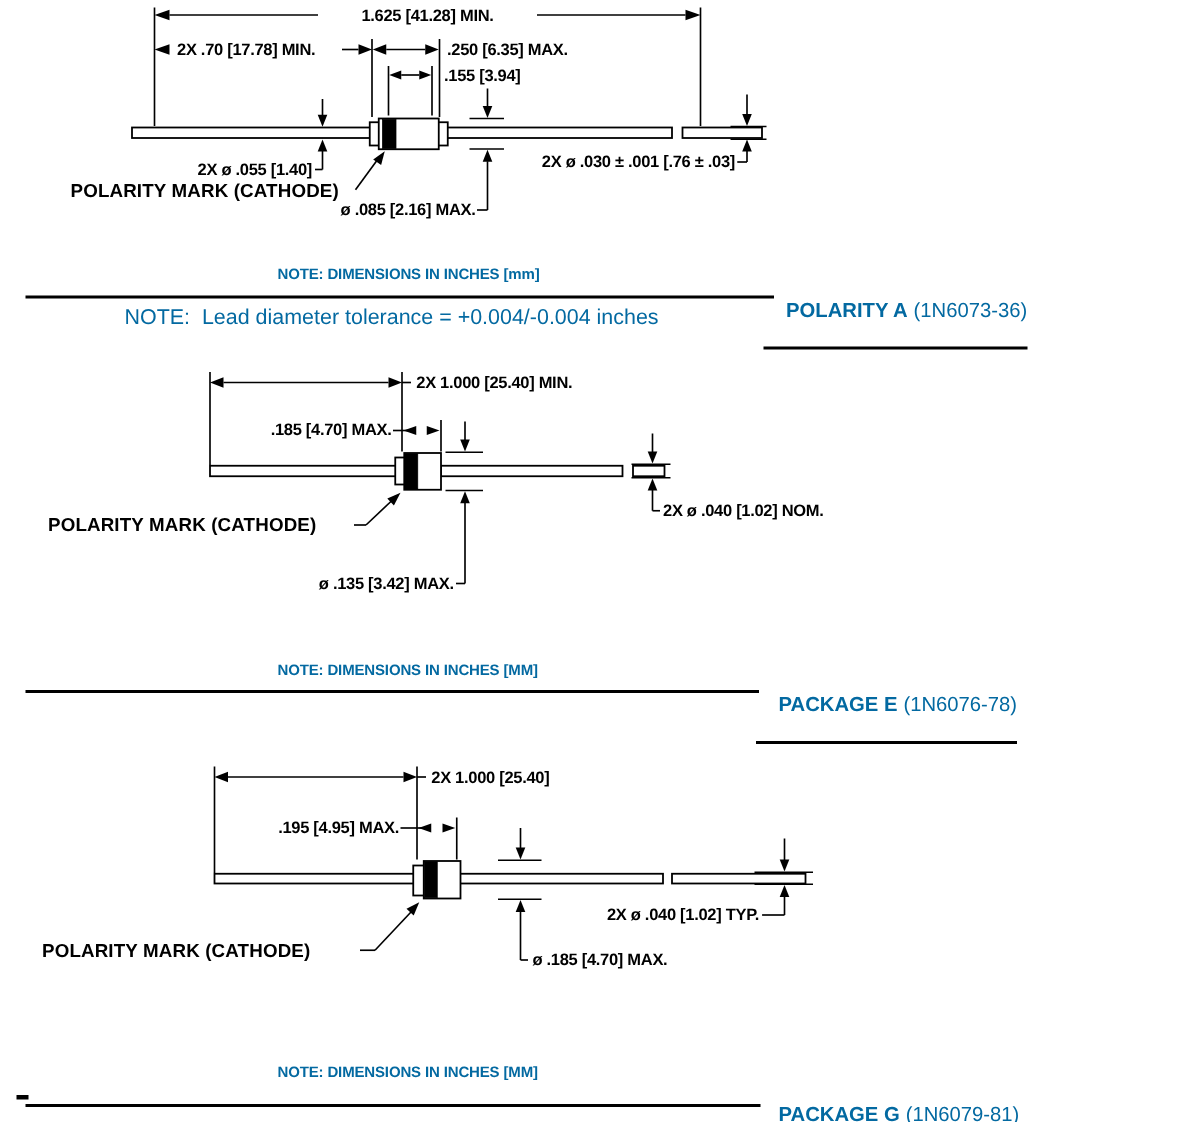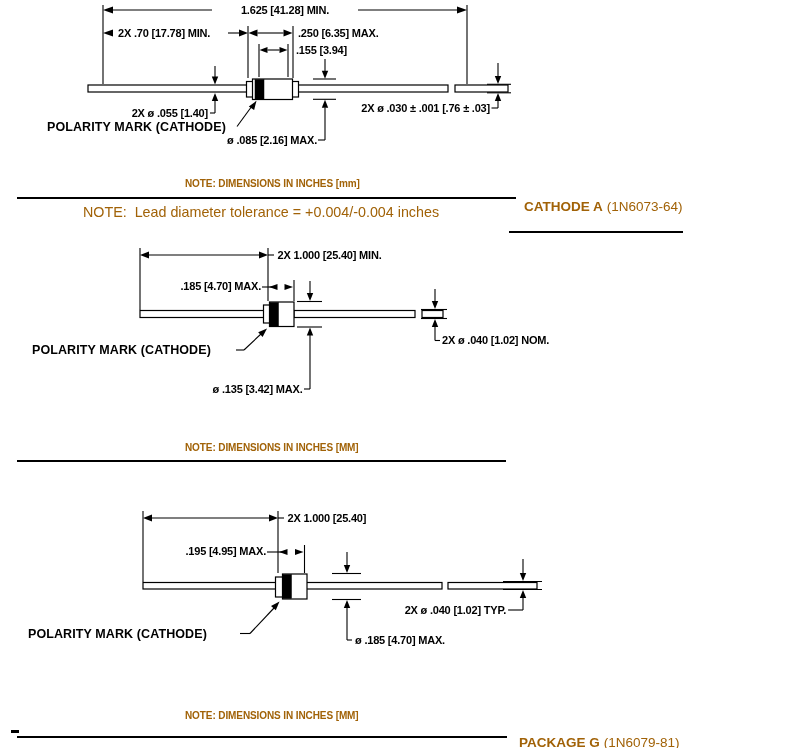--- a/index.html
+++ b/index.html
@@ -1,17 +1,17 @@
 <!DOCTYPE html>
 <html><head>
 <meta charset="utf-8">
 <style>
   html,body{margin:0;padding:0;background:#fff;}
   #sheet{position:relative;width:698px;height:748px;background:#fff;overflow:hidden;
-         font-family:"Liberation Sans",sans-serif;color:#a16207;}
+         font-family:"Liberation Sans",sans-serif;color:#0369a1;}
   #art{position:absolute;left:0;top:0;}
   #art line{stroke:#000;stroke-width:1.1;}
   #art .part{fill:#fff;stroke:#000;stroke-width:1.2;}
   #art .band{fill:#000;stroke:#000;stroke-width:0.5;}
   #art polygon{fill:#000;stroke:none;}
   #art text{font-family:"Liberation Sans",sans-serif;font-weight:bold;font-size:11px;
             letter-spacing:-0.2px;fill:#000;}
   #art text.plabel{font-size:12.5px;letter-spacing:0.1px;}
   .note-units{position:absolute;font-weight:bold;font-size:10px;letter-spacing:-0.1px;white-space:pre;}
   .package{position:absolute;font-size:13.5px;font-weight:bold;border-bottom:2px solid #000;
@@ -222,26 +222,29 @@
       <text class="plabel" x="28" y="638">POLARITY MARK (CATHODE)</text>
       <line x1="240" y1="633.5" x2="250" y2="633.5"></line>
       <line x1="250" y1="633.5" x2="274" y2="608"></line>
       <polygon points="279.5,601.5 275.8,610.3 271,605.9"></polygon>
     </g>
   </g>
 </svg>
 
   <div class="note-units" style="left:185px;top:178px">NOTE: DIMENSIONS IN INCHES [mm]</div>
   <div class="package" style="left:509px;top:184px">
-    <span>CATHODE A</span><span class="range">(1N6073-64)</span>
+    <span>POLARITY A</span><span class="range">(1N6073-36)</span>
   </div>
   <div class="separator" style="left:17px;top:197px;width:499px"></div>
   <div class="tolerance" style="left:83px;top:204px">NOTE:  Lead diameter tolerance = +0.004/-0.004 inches</div>
 
   <div class="note-units" style="left:185px;top:442px">NOTE: DIMENSIONS IN INCHES [MM]</div>
+  <div class="package" style="left:504px;top:447px">
+    <span>PACKAGE E</span><span class="range">(1N6076-78)</span>
+  </div>
   <div class="separator" style="left:17px;top:460px;width:489px"></div>
 
   <div class="note-units" style="left:185px;top:710px">NOTE: DIMENSIONS IN INCHES [MM]</div>
   <div class="package" style="left:504px;top:720px">
     <span>PACKAGE G</span><span class="range">(1N6079-81)</span>
   </div>
   <div class="g-dash" style="left:11px;top:730px"></div>
   <div class="separator" style="left:17px;top:736px;width:490px"></div>
 
 </div>

